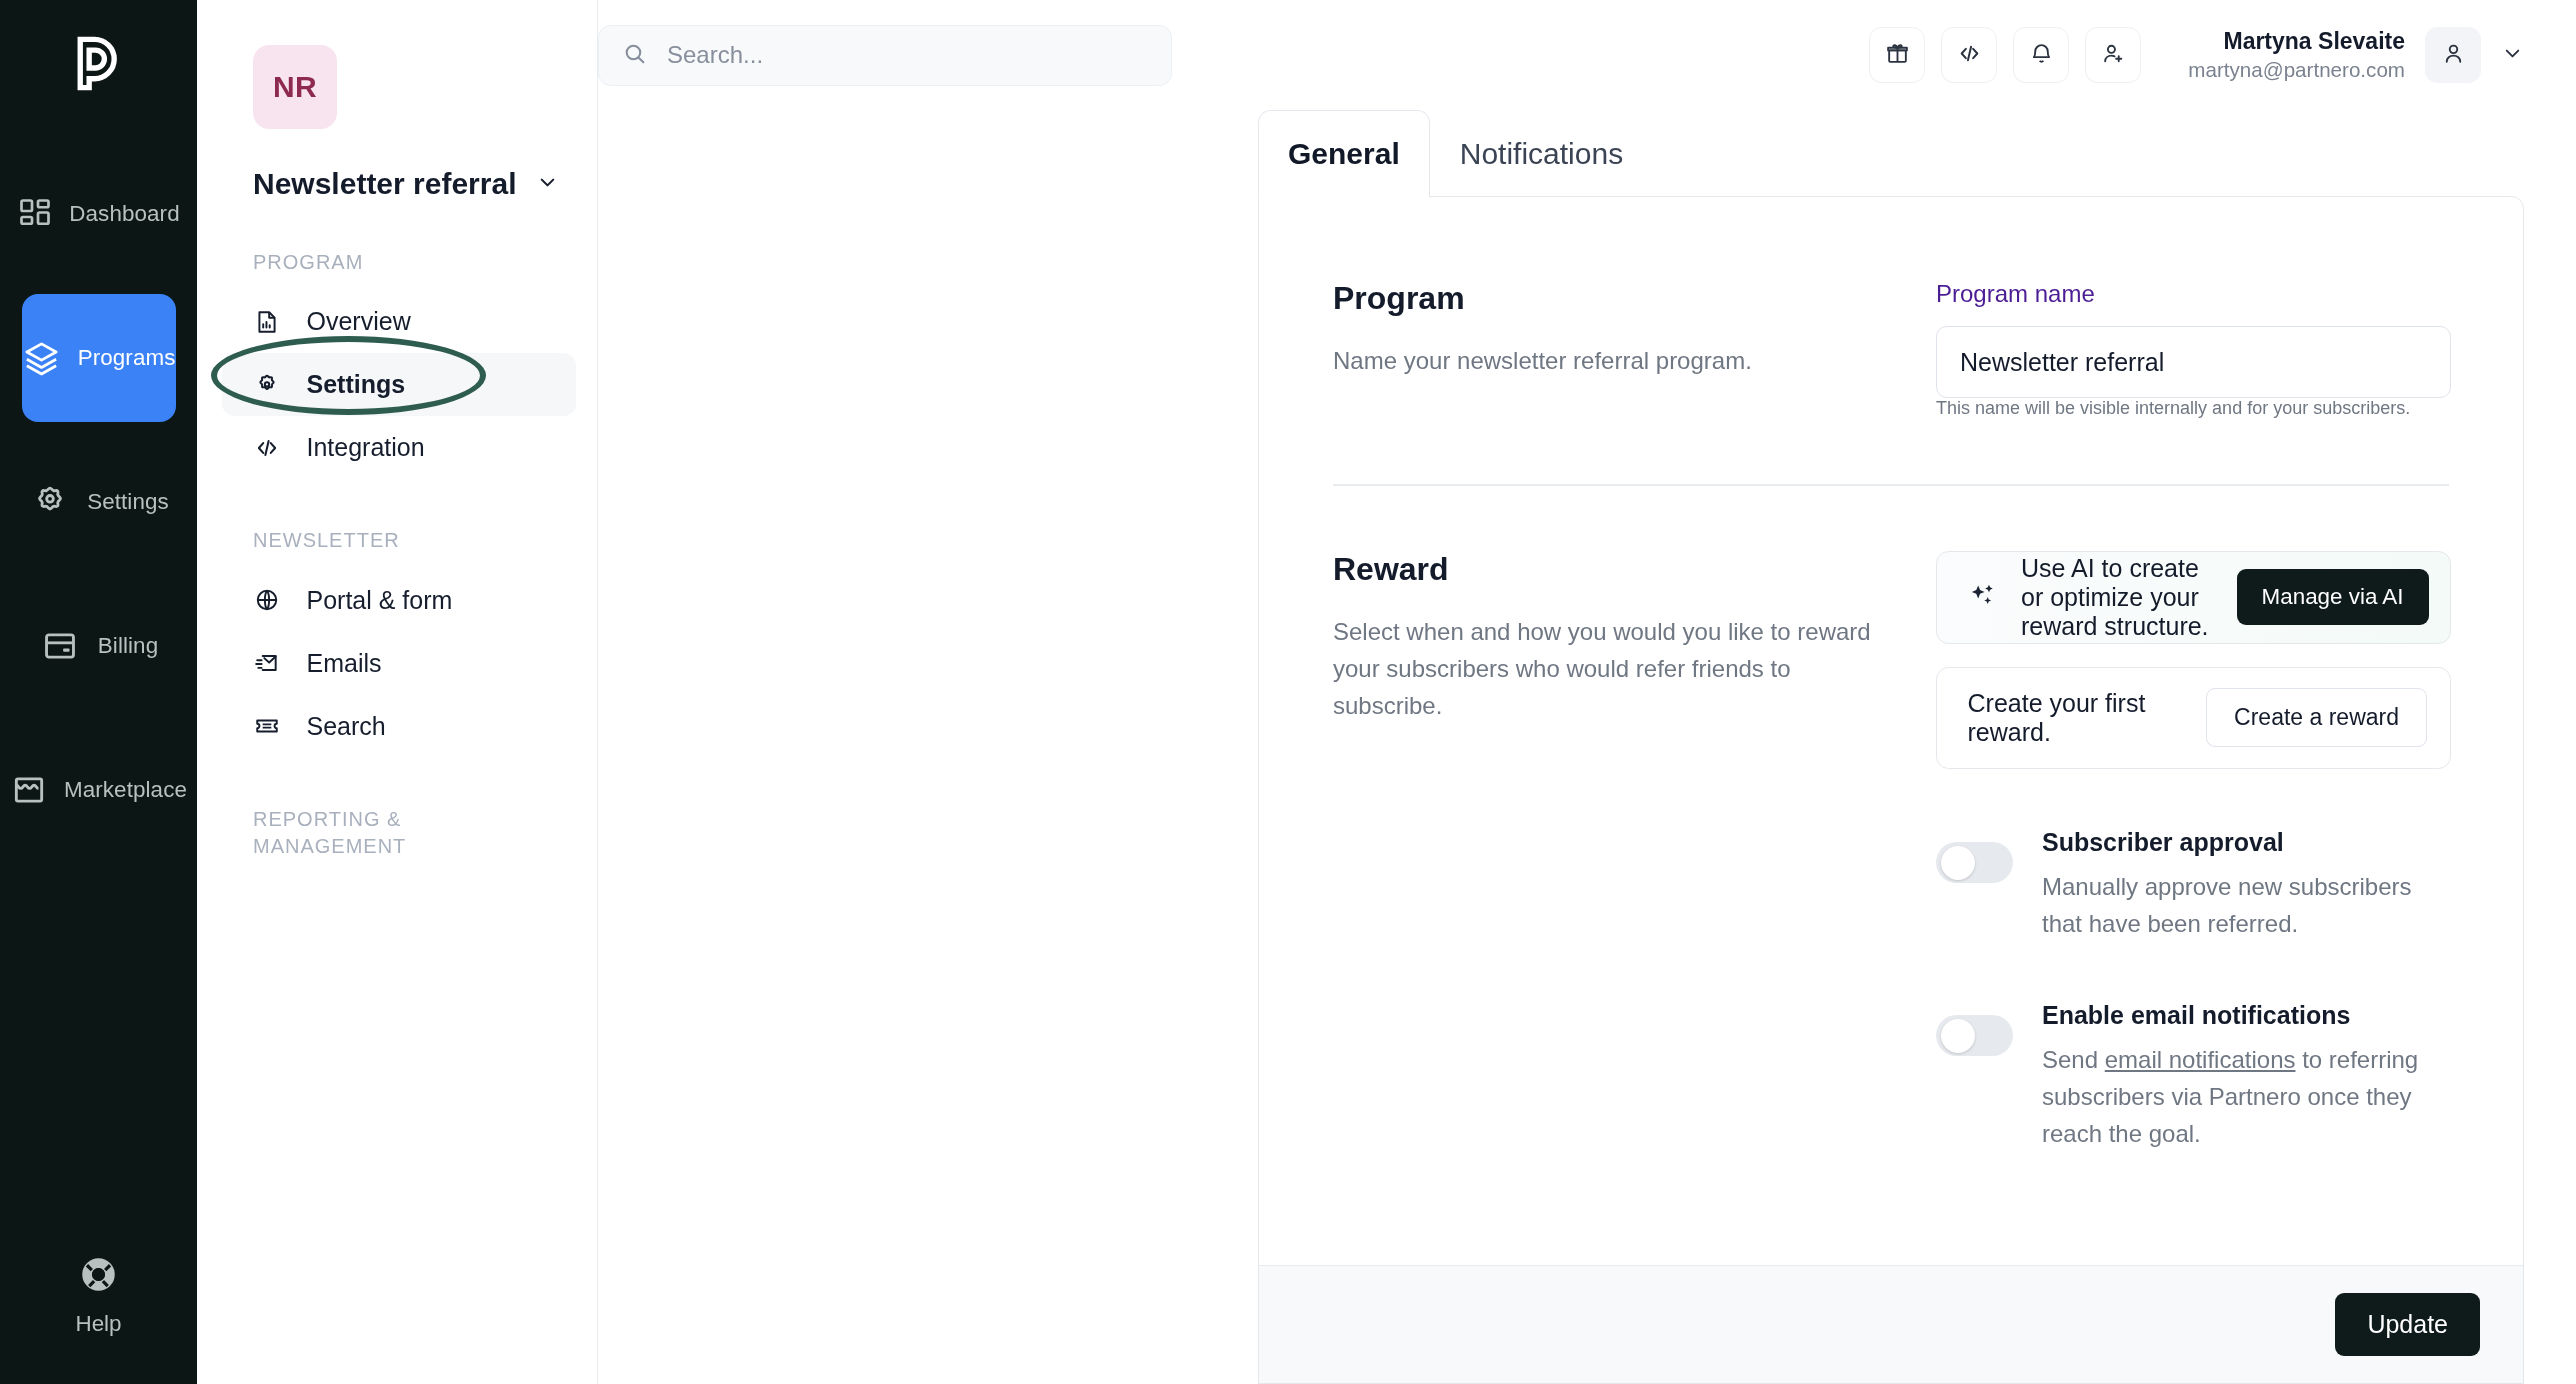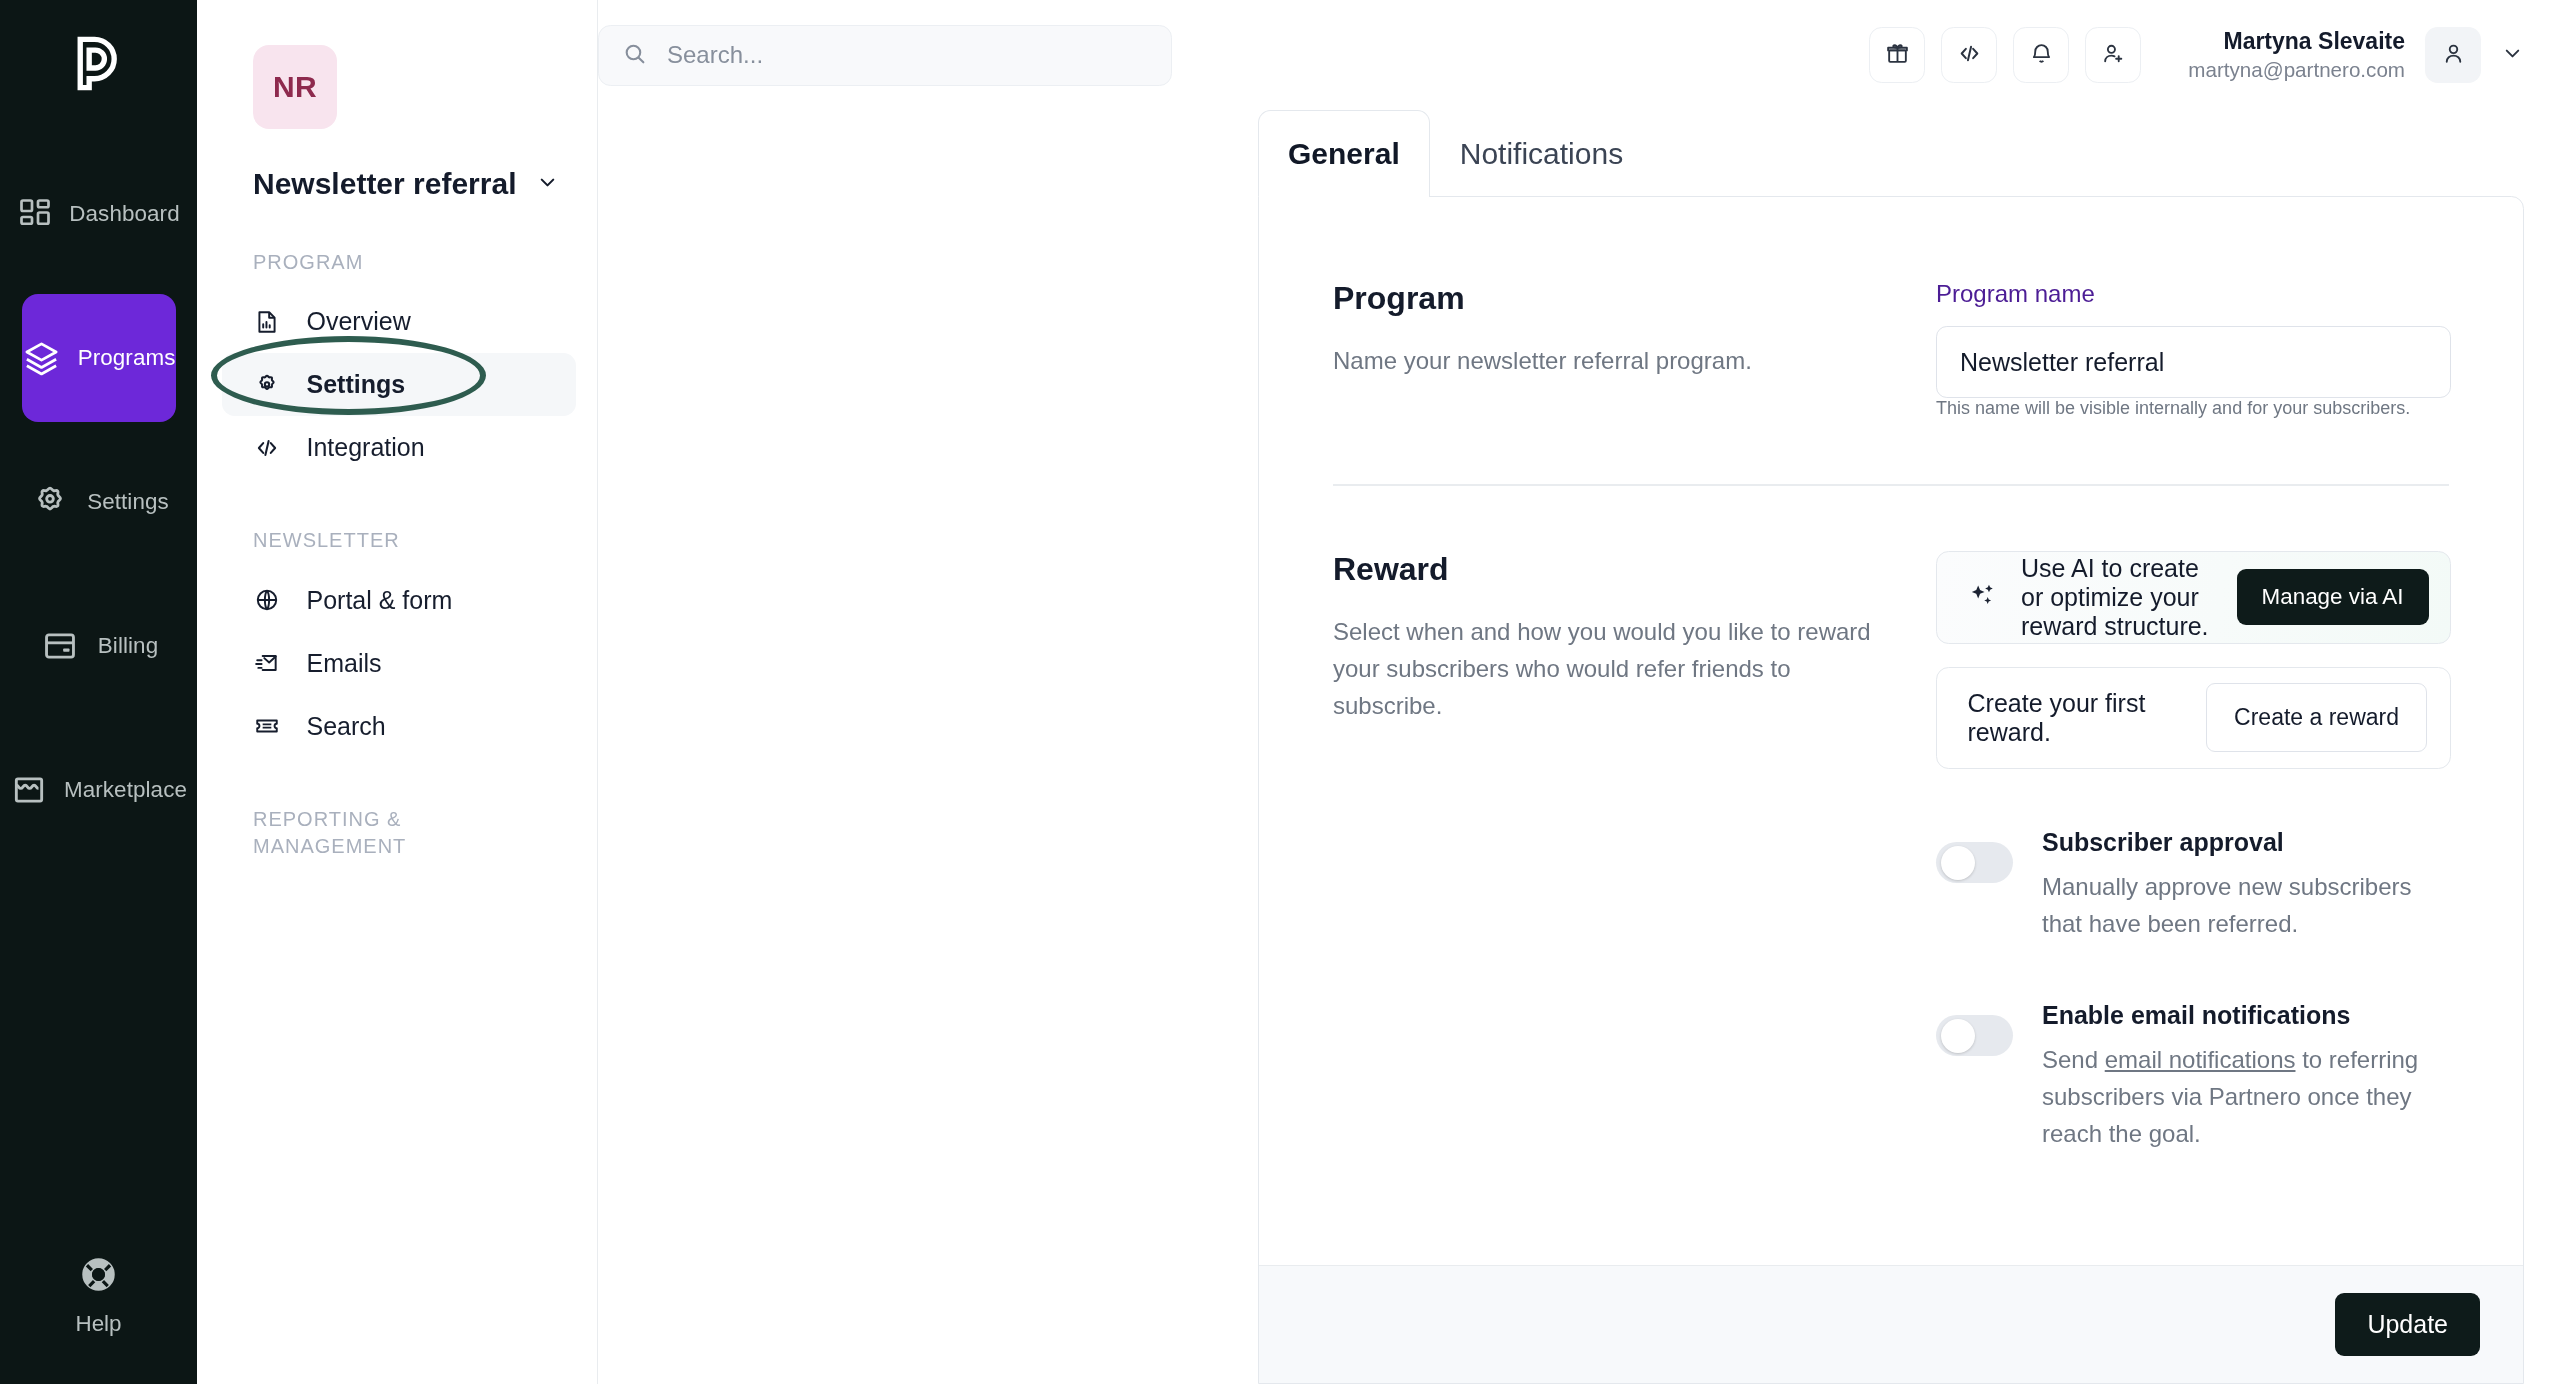--- a/index.html
+++ b/index.html
@@ -18,21 +18,21 @@
     display: flex; flex-direction: column; align-items: center;
     position: relative;
   }
   .rail-logo { margin-top: 34px; margin-bottom: 54px; }
   .rail-items { display: flex; flex-direction: column; align-items: center; gap: 16px; width: 100%; }
   .rail-item {
     width: 154px; height: 128px; border-radius: 16px;
     display: flex; flex-direction: row; align-items: center; justify-content: center;
     gap: 16px; cursor: pointer;
   }
-  .rail-item.active { background: #6d28d9; }
+  .rail-item.active { background: #3b82f6; }
   .rail-item .r-ico { width: 43px; height: 43px; display:flex; align-items:center; justify-content:center; }
   .rail-item .r-lbl { font-size: 22.4px; color: #b8c0c0; letter-spacing: 0.1px; }
   .rail-item.active .r-lbl { color: #ffffff; font-weight: 500; }
   .rail-help {
     position: absolute; bottom: 47px; left: 0; right: 0;
     display: flex; flex-direction: column; align-items: center; gap: 14.4px; cursor: pointer;
   }
   .rail-help .r-lbl { font-size: 22.4px; color: #b8c0c0; }
 
   
@@ -156,21 +156,21 @@
     height: 56px; padding: 0 25px; font-size: 22.4px; cursor: pointer;
     font-family: "Liberation Sans", sans-serif;
   }
   .reward-card {
     border: 1.8px solid #e4e8ed; border-radius: 12.6px; margin-top: 23px;
     height: 102px; display: flex; align-items: center; padding: 0 23px 0 30.5px;
   }
   .reward-text { font-size: 25px; color: #141b2b; flex: 1; }
   .btn-light {
     background: #ffffff; color: #141b2b; border: 1.8px solid #dfe3ea; border-radius: 9px;
-    height: 69px; padding: 0 27px; font-size: 23px; cursor: pointer;
+    height: 59px; padding: 0 27px; font-size: 23px; cursor: pointer;
     font-family: "Liberation Sans", sans-serif;
   }
 
   .toggle-row { display: flex; align-items: flex-start; gap: 29px; margin-top: 59px; }
   .toggle {
     width: 77px; height: 41px; border-radius: 20.6px; background: #e6e9ee;
     flex: 0 0 77px; position: relative; cursor: pointer; margin-top: 14.4px;
   }
   .toggle .knob {
     position: absolute; top: 3.6px; left: 4.5px; width: 34px; height: 34px;

